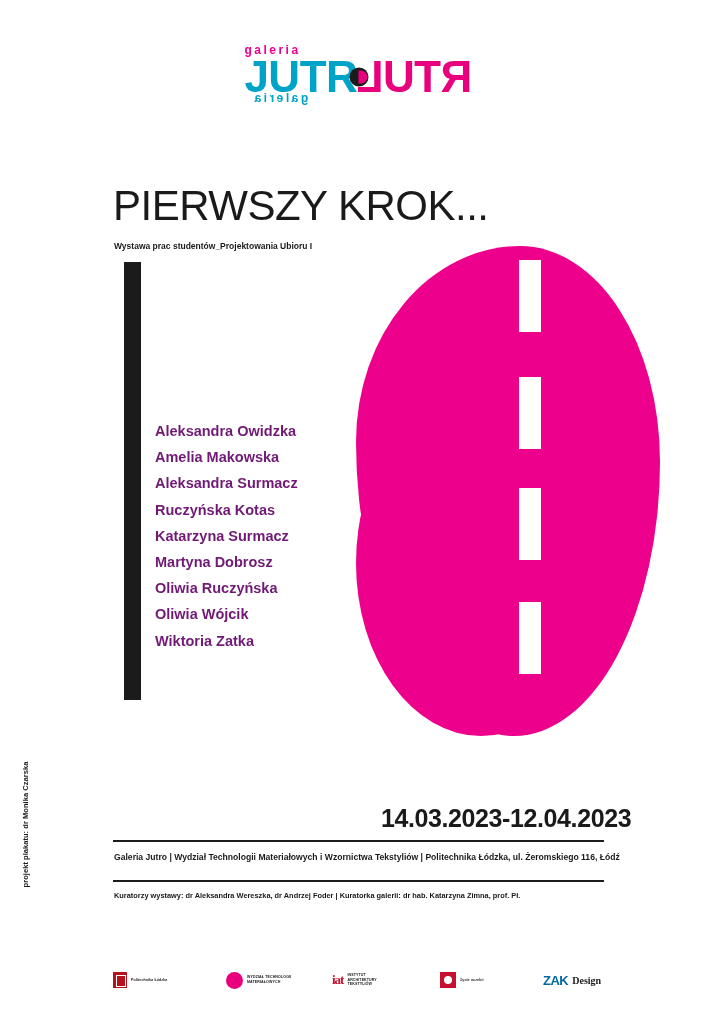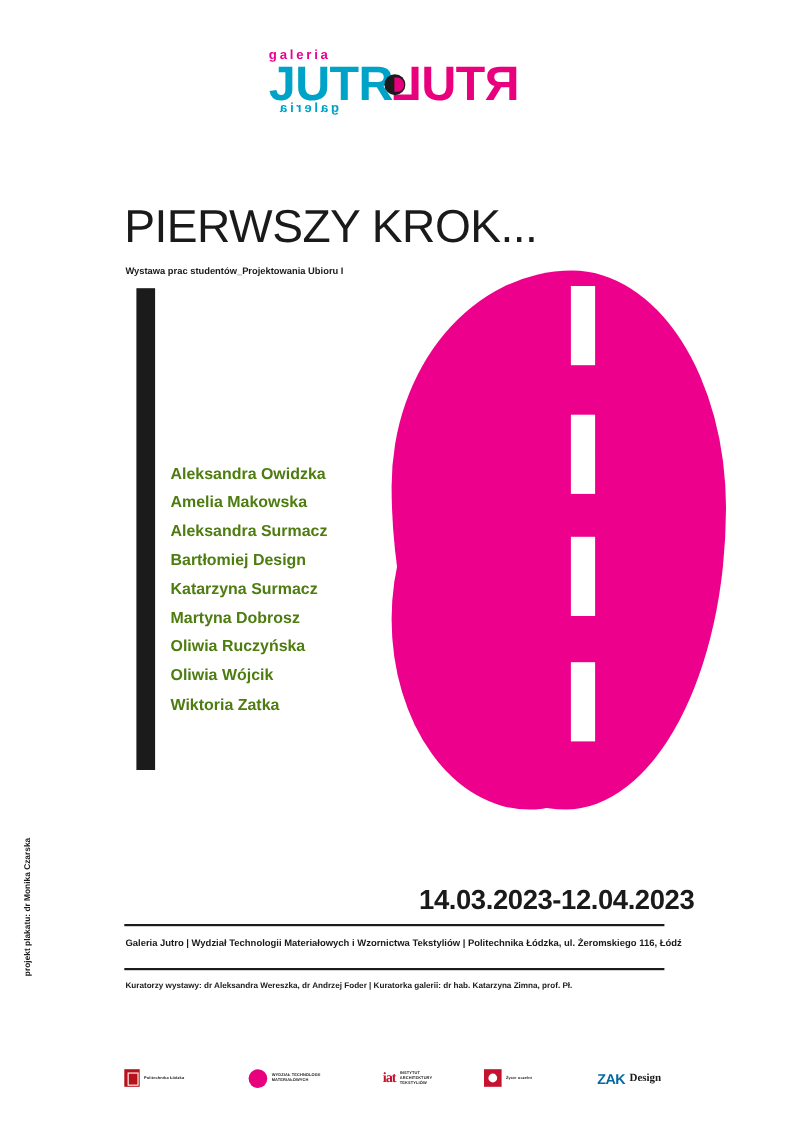--- a/index.html
+++ b/index.html
@@ -167,21 +167,21 @@
   .names {
     position: absolute;
     left: 155px;
     top: 418px;
     z-index: 4;
   }
   .name {
     font-size: 14.5px;
     font-weight: 700;
     line-height: 26.2px;
-    color: #4d7c0f;
+    color: #701a75;
     white-space: nowrap;
   }
 
   
   .dates {
     position: absolute;
     left: 381px;
     top: 804px;
     font-size: 25px;
     font-weight: 700;
@@ -347,21 +347,21 @@
 
 <div class="title">PIERWSZY KROK...</div>
 <div class="subtitle">Wystawa prac studentów_Projektowania Ubioru I</div>
 
 <div class="black-bar"></div>
 
 <div class="names">
   <div class="name">Aleksandra Owidzka</div>
   <div class="name">Amelia Makowska</div>
   <div class="name">Aleksandra Surmacz</div>
-  <div class="name">Bartłomiej Design</div>
+  <div class="name">Ruczyńska Kotas</div>
   <div class="name">Katarzyna Surmacz</div>
   <div class="name">Martyna Dobrosz</div>
   <div class="name">Oliwia Ruczyńska</div>
   <div class="name">Oliwia Wójcik</div>
   <div class="name">Wiktoria Zatka</div>
 </div>
 
 <div class="dates">14.03.2023-12.04.2023</div>
 <div class="rule rule-1"></div>
 <div class="venue">Galeria Jutro | Wydział Technologii Materiałowych i Wzornictwa Tekstyliów | Politechnika Łódzka, ul. Żeromskiego 116, Łódź</div>
@@ -375,21 +375,21 @@
     <span class="sp-mark sq-red"></span>
     <span class="sp-text">Politechnika
 Łódzka</span>
   </div>
   <div class="sponsor" style="left:113px; top:2px;">
     <span class="sp-mark circ-pink"></span>
     <span class="sp-text">WYDZIAŁ
 TECHNOLOGII
 MATERIAŁOWYCH</span>
   </div>
-  <div class="sponsor" style="left:219px; top:2px;margin-left:16px;">
+  <div class="sponsor" style="left:219px; top:2px;">
     <span class="sp-mark inst-mark">iat</span>
     <span class="sp-text">INSTYTUT
 ARCHITEKTURY
 TEKSTYLIÓW</span>
   </div>
   <div class="sponsor" style="left:327px; top:2px;">
     <span class="sp-mark zycie-mark"></span>
     <span class="sp-text">Życie uczelni</span>
   </div>
   <div class="sponsor" style="left:430px; top:2px;">

